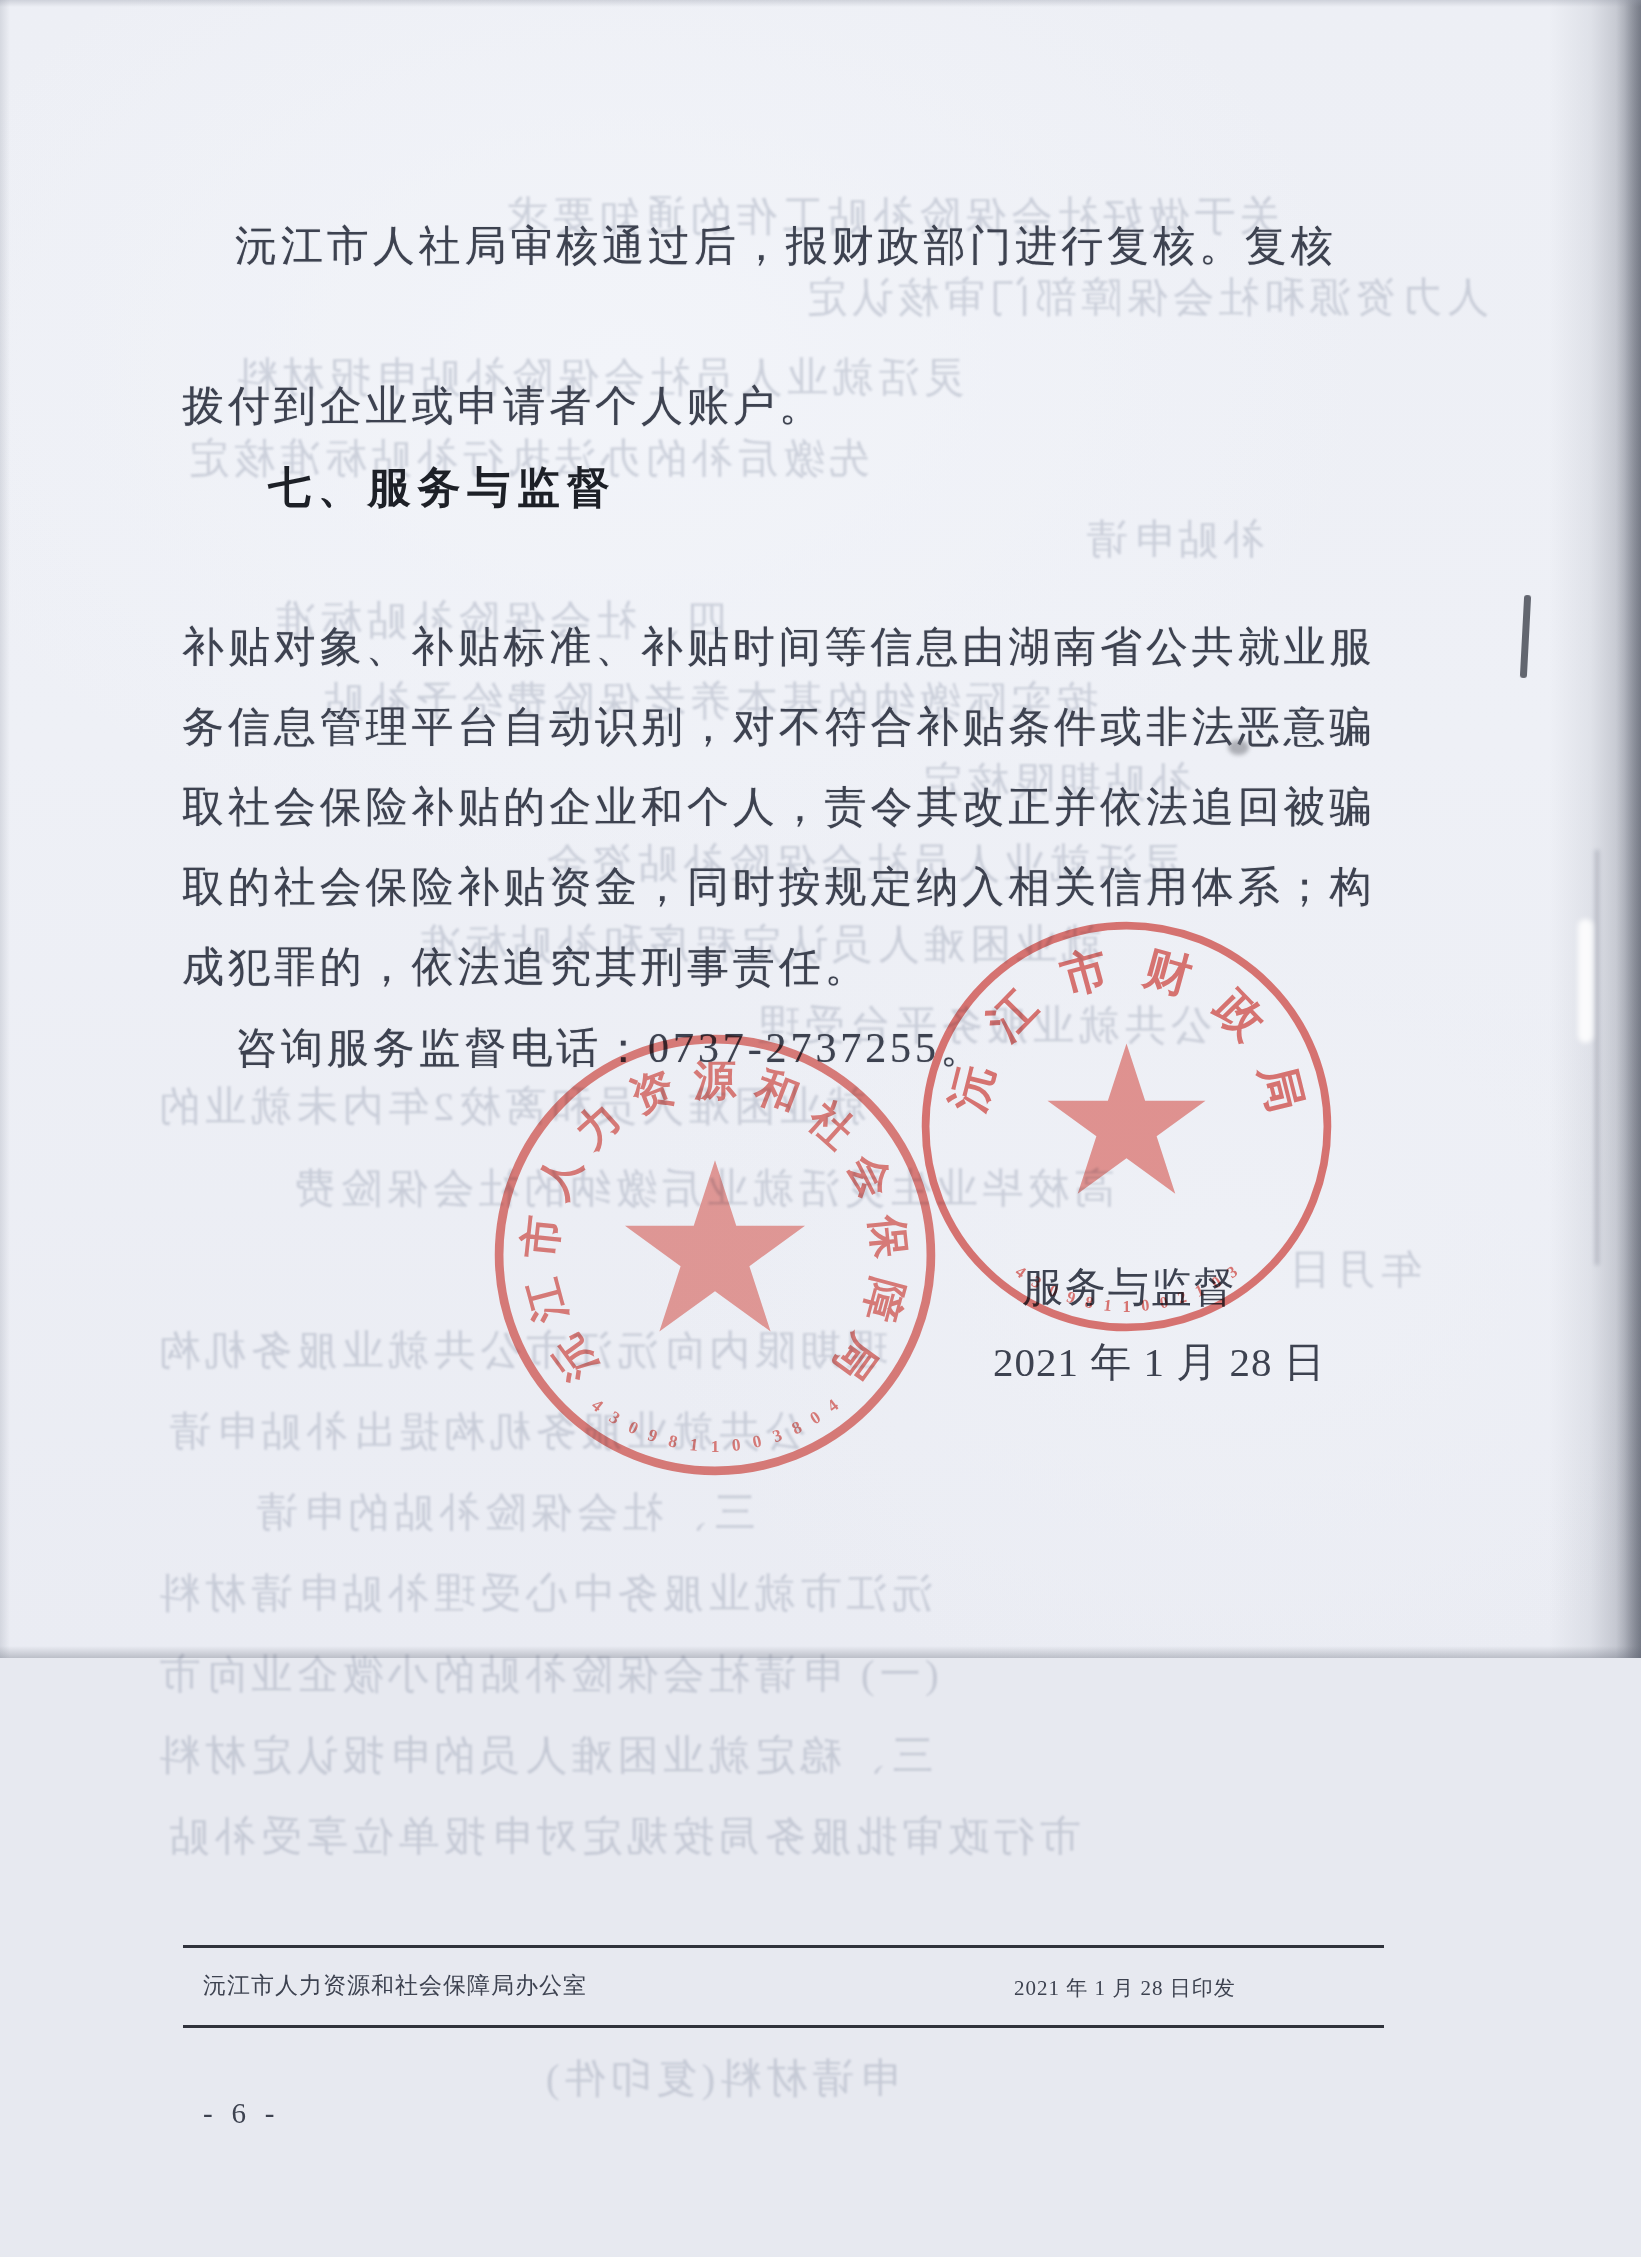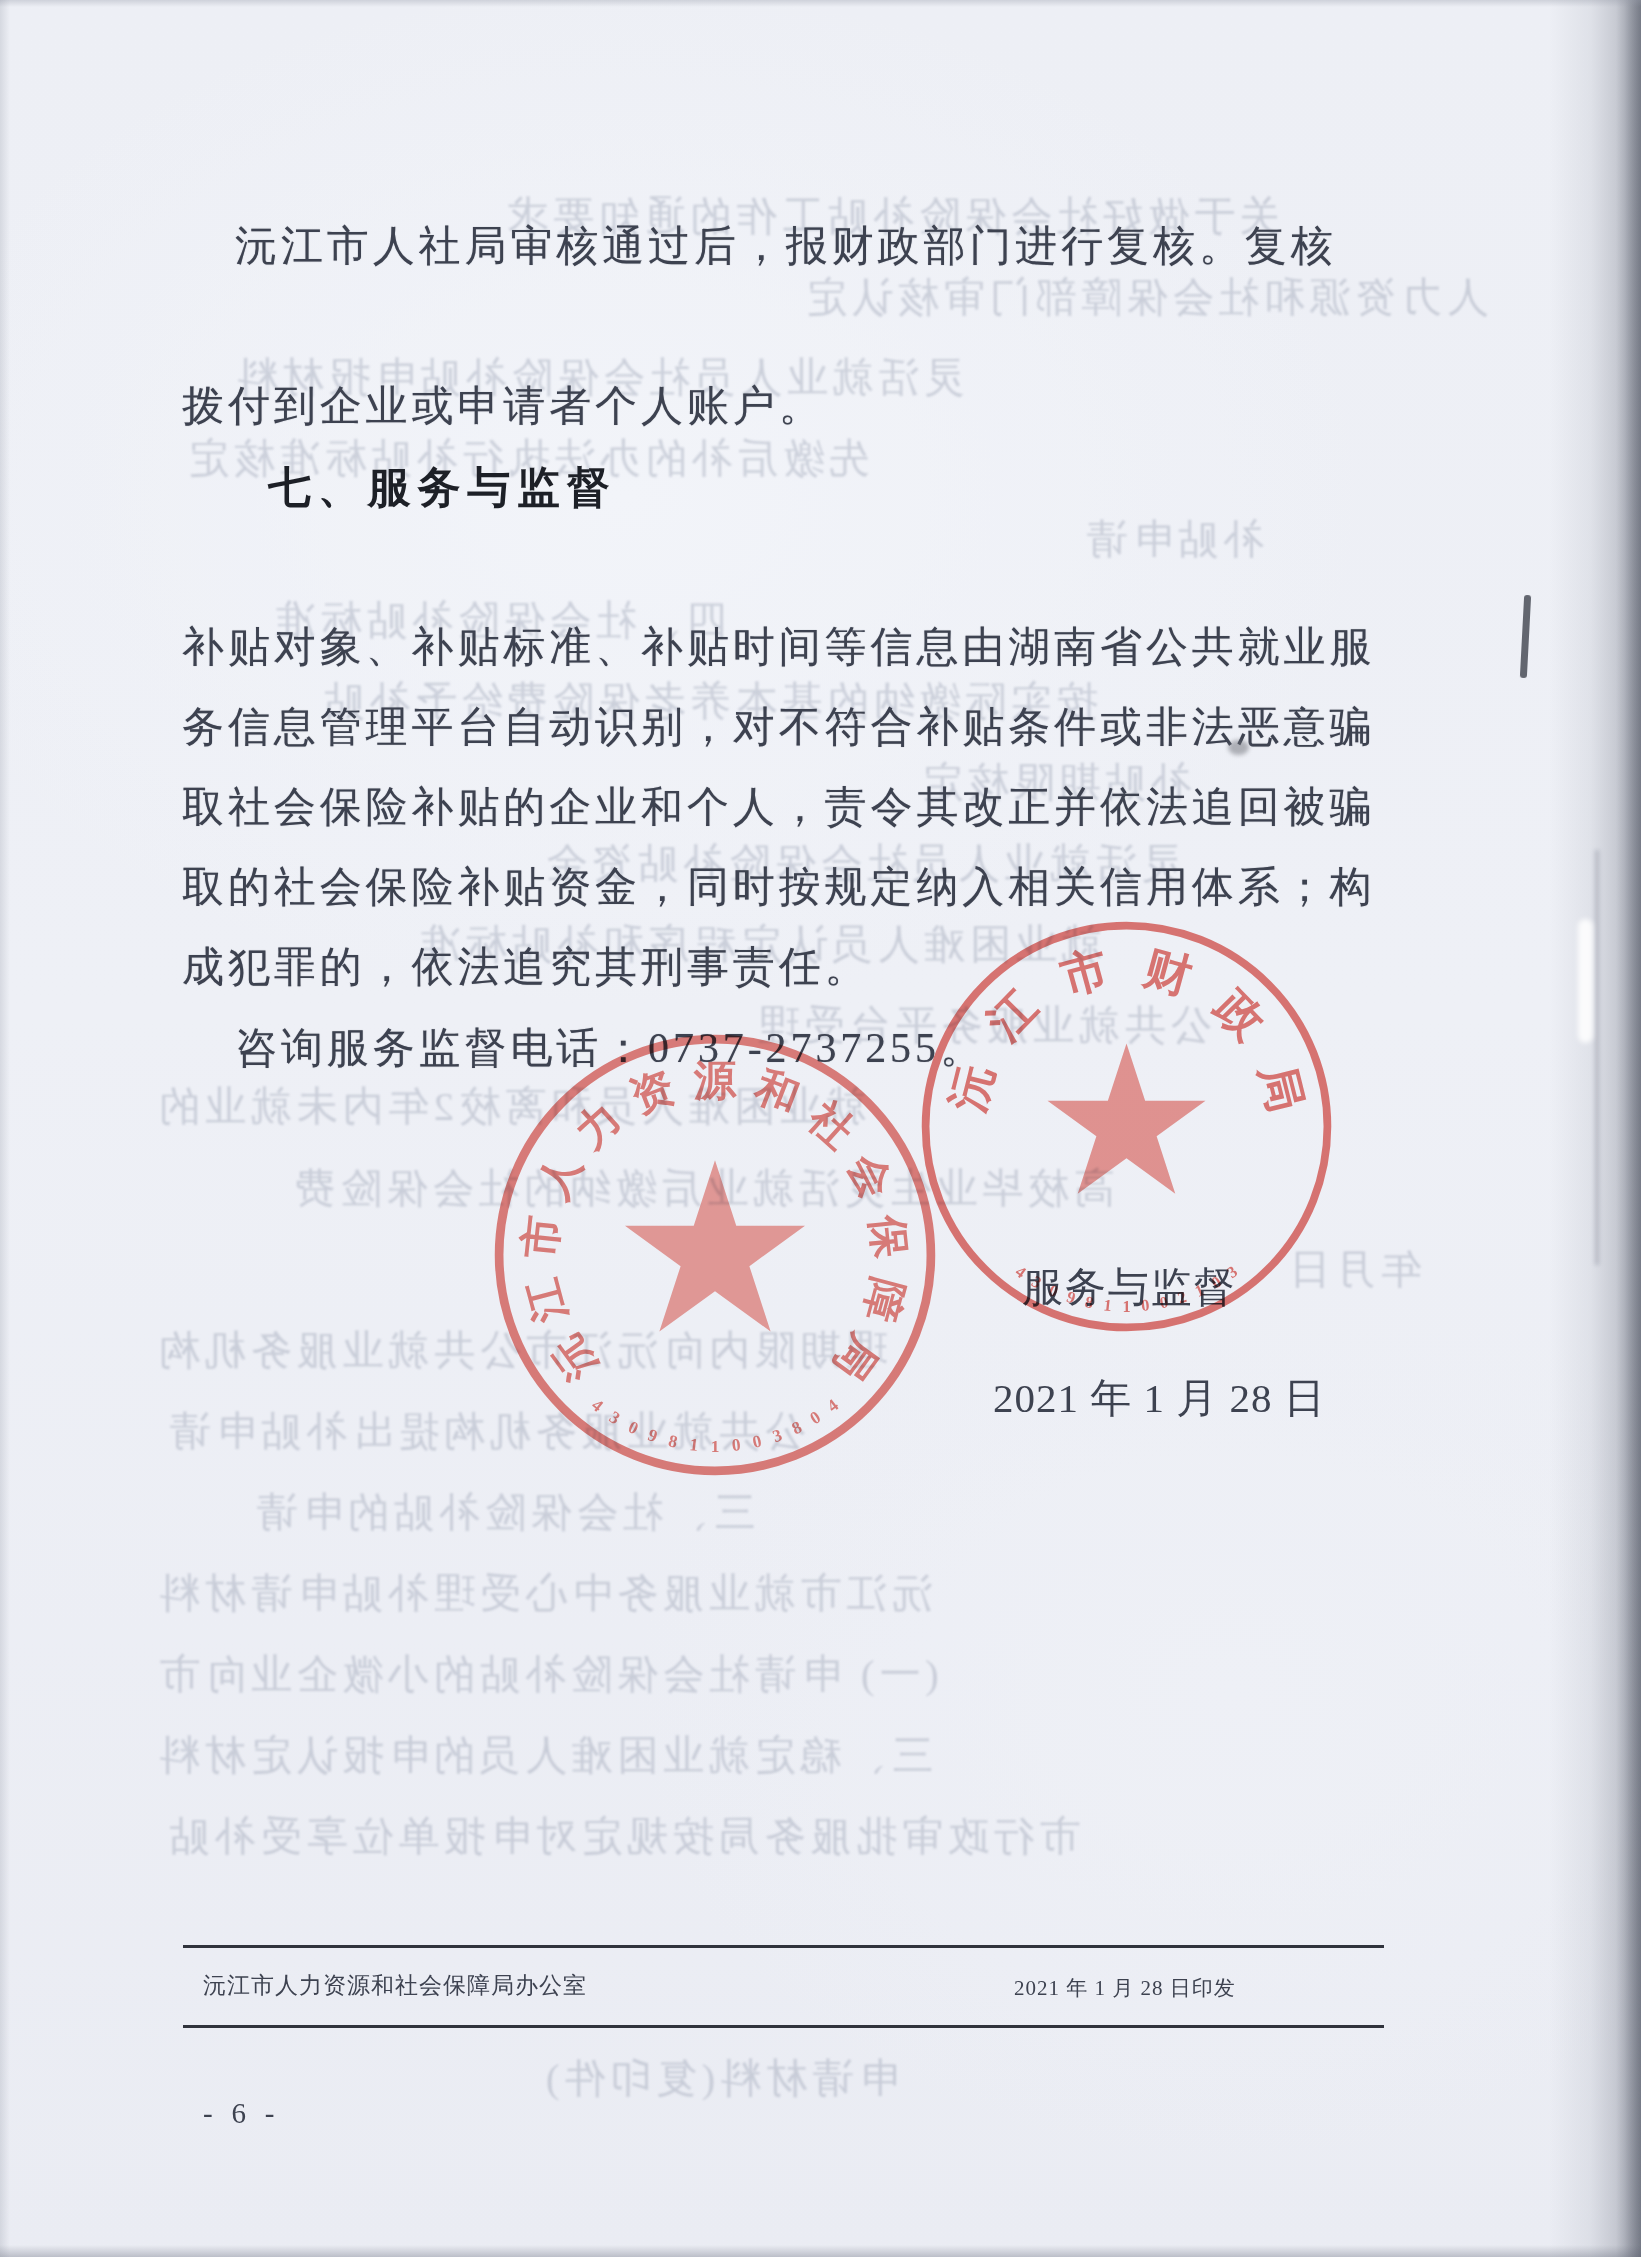--- a/index.html
+++ b/index.html
@@ -2,42 +2,42 @@
 <html><head>
 <meta charset="utf-8">
 <style>
   html,body{margin:0;padding:0;}
   body{
     width:1641px;height:2257px;position:relative;overflow:hidden;
     background:#e7e9f0;
     font-family:"Liberation Serif",serif;
   }
   .paper{
-    position:absolute;left:0;top:0;width:1641px;height:2257px;
+    position:absolute;left:0;top:0;width:1641px;height:1658px;
     background:
       radial-gradient(1255px 869px at 38% 22%, #f2f4f9 0%, rgba(242,244,249,0) 60%),
       radial-gradient(869px 676px at 75% 75%, #eef0f6 0%, rgba(238,240,246,0) 70%),
       linear-gradient(180deg,#edeff5 0%,#eef0f6 45%,#eaecf3 100%);
   }
   
   .bline{
     position:absolute;left:182px;white-space:nowrap;z-index:2;
     font-size:42px;letter-spacing:3.9px;color:#3d4250;
     text-shadow:0 0 1px rgba(62,67,80,.45);
   }
   .indent{left:235px;}
   .bheading{
     position:absolute;left:232px;white-space:nowrap;z-index:2;
     font-family:"Liberation Sans",sans-serif;font-weight:bold;
     font-size:43px;letter-spacing:6.8px;color:#1d2027;margin-left:36px;
   }
   
   .sig-org-left{position:absolute;top:1258px;left:241px;z-index:2;font-size:42px;letter-spacing:8.7px;color:#3d4250;white-space:nowrap;}
   .sig-org-right{position:absolute;top:1260px;left:1022px;z-index:2;font-size:41px;letter-spacing:1.9px;color:#3d4250;white-space:nowrap;}
-  .sig-date{position:absolute;top:1335px;left:993px;z-index:2;font-size:41px;letter-spacing:1px;color:#3d4250;white-space:nowrap;margin-top:36px;}
+  .sig-date{position:absolute;top:1335px;left:993px;z-index:2;font-size:41px;letter-spacing:1px;color:#3d4250;white-space:nowrap;}
   
   .seal{position:absolute;z-index:4;mix-blend-mode:multiply;opacity:.76;filter:blur(0.5px);}
   .seal svg text{font-family:"Liberation Serif",serif;font-weight:bold;}
   #seal-left{left:488px;top:1028px;}
   #seal-right{left:914px;top:914px;}
   
   .rule{position:absolute;left:183px;width:1201px;height:2.9px;background:#30333c;z-index:2;}
   .rule-top{top:1945px;}
   .rule-bottom{top:2025px;}
   .footer-office{position:absolute;top:1970px;left:203px;z-index:2;font-size:23px;letter-spacing:1px;color:#3d4250;white-space:nowrap;}

